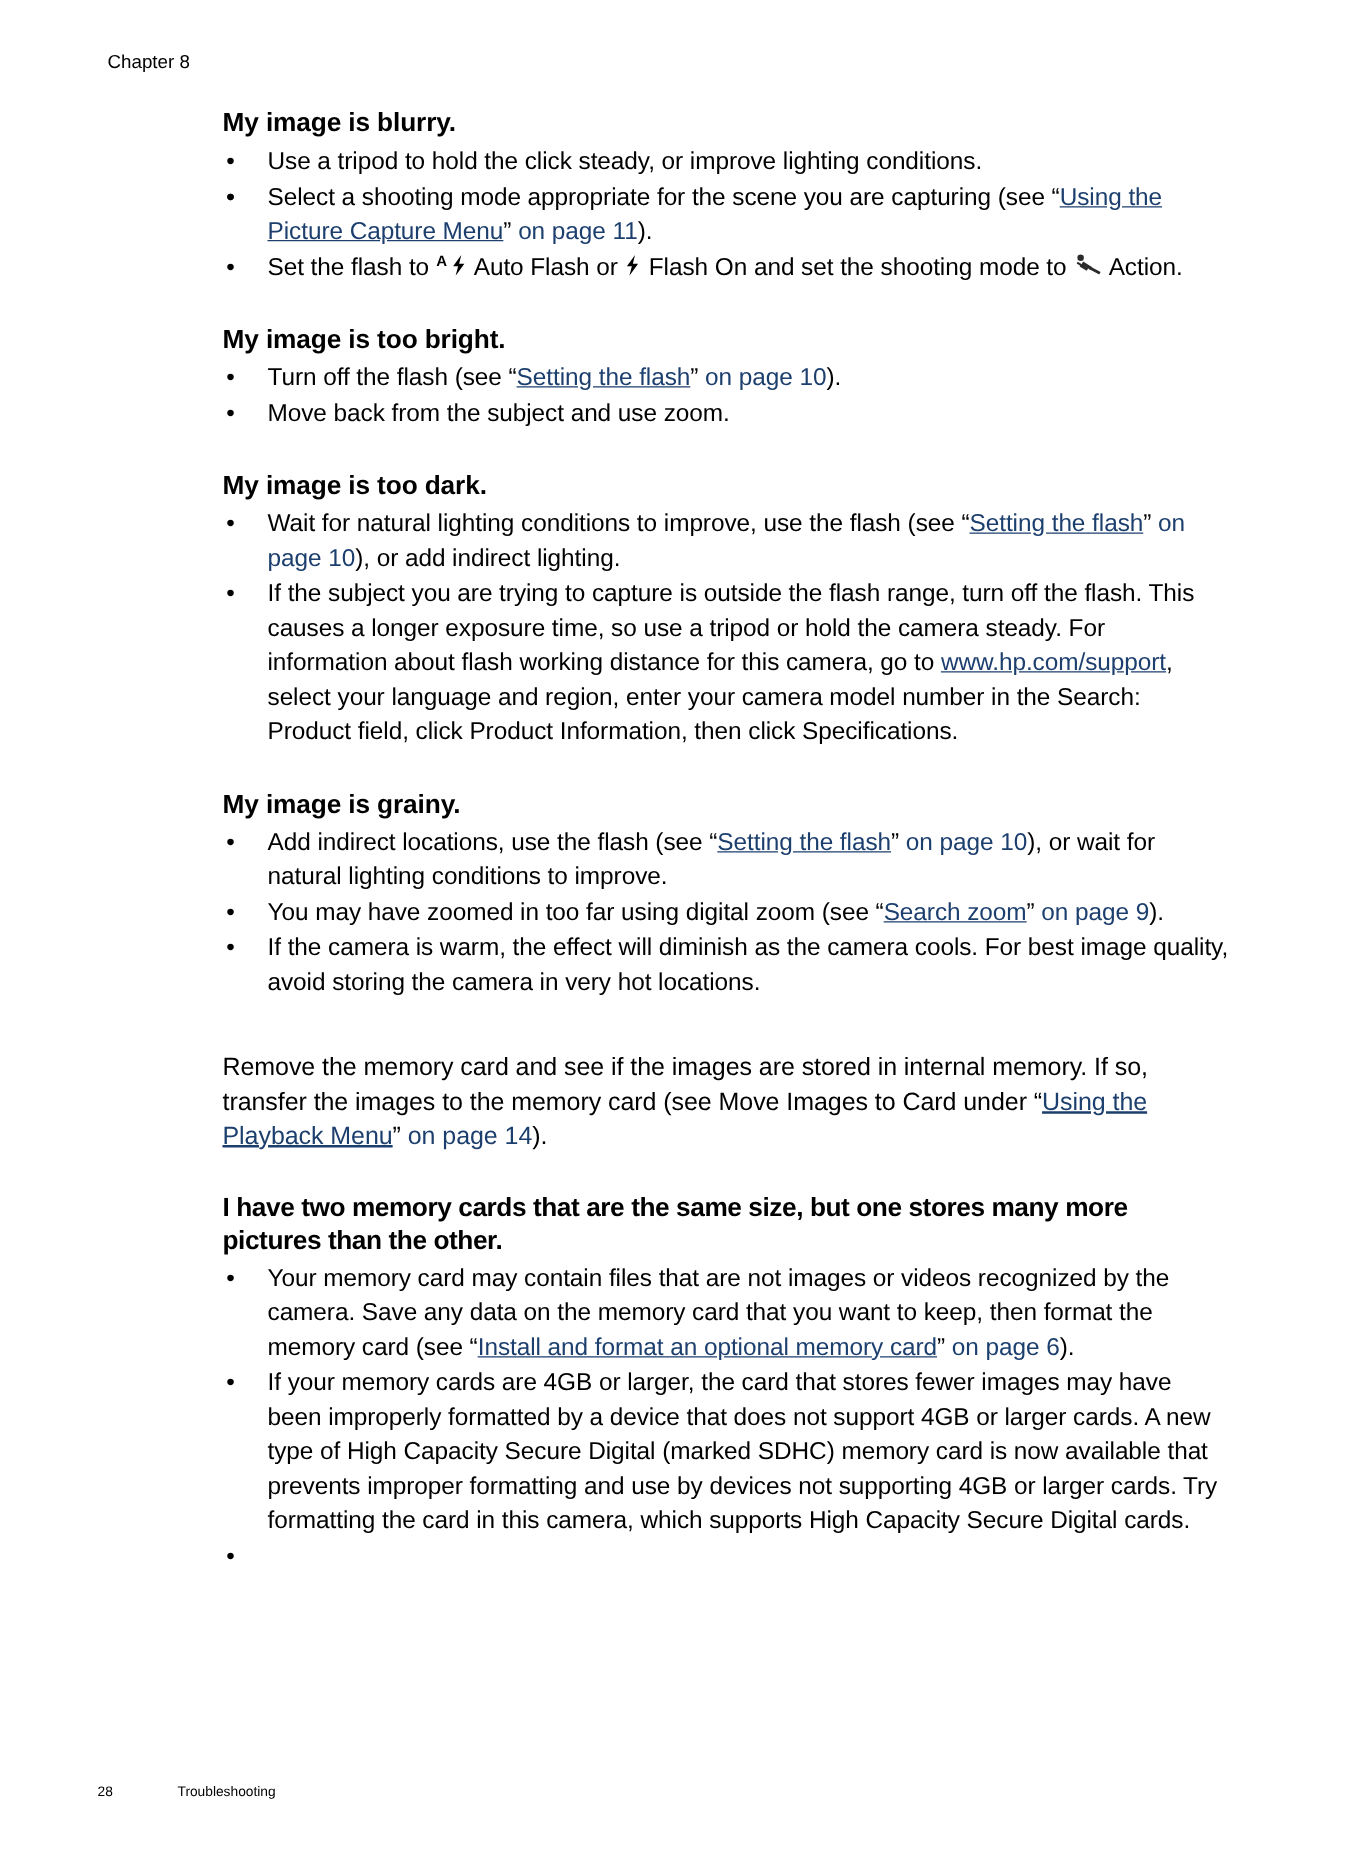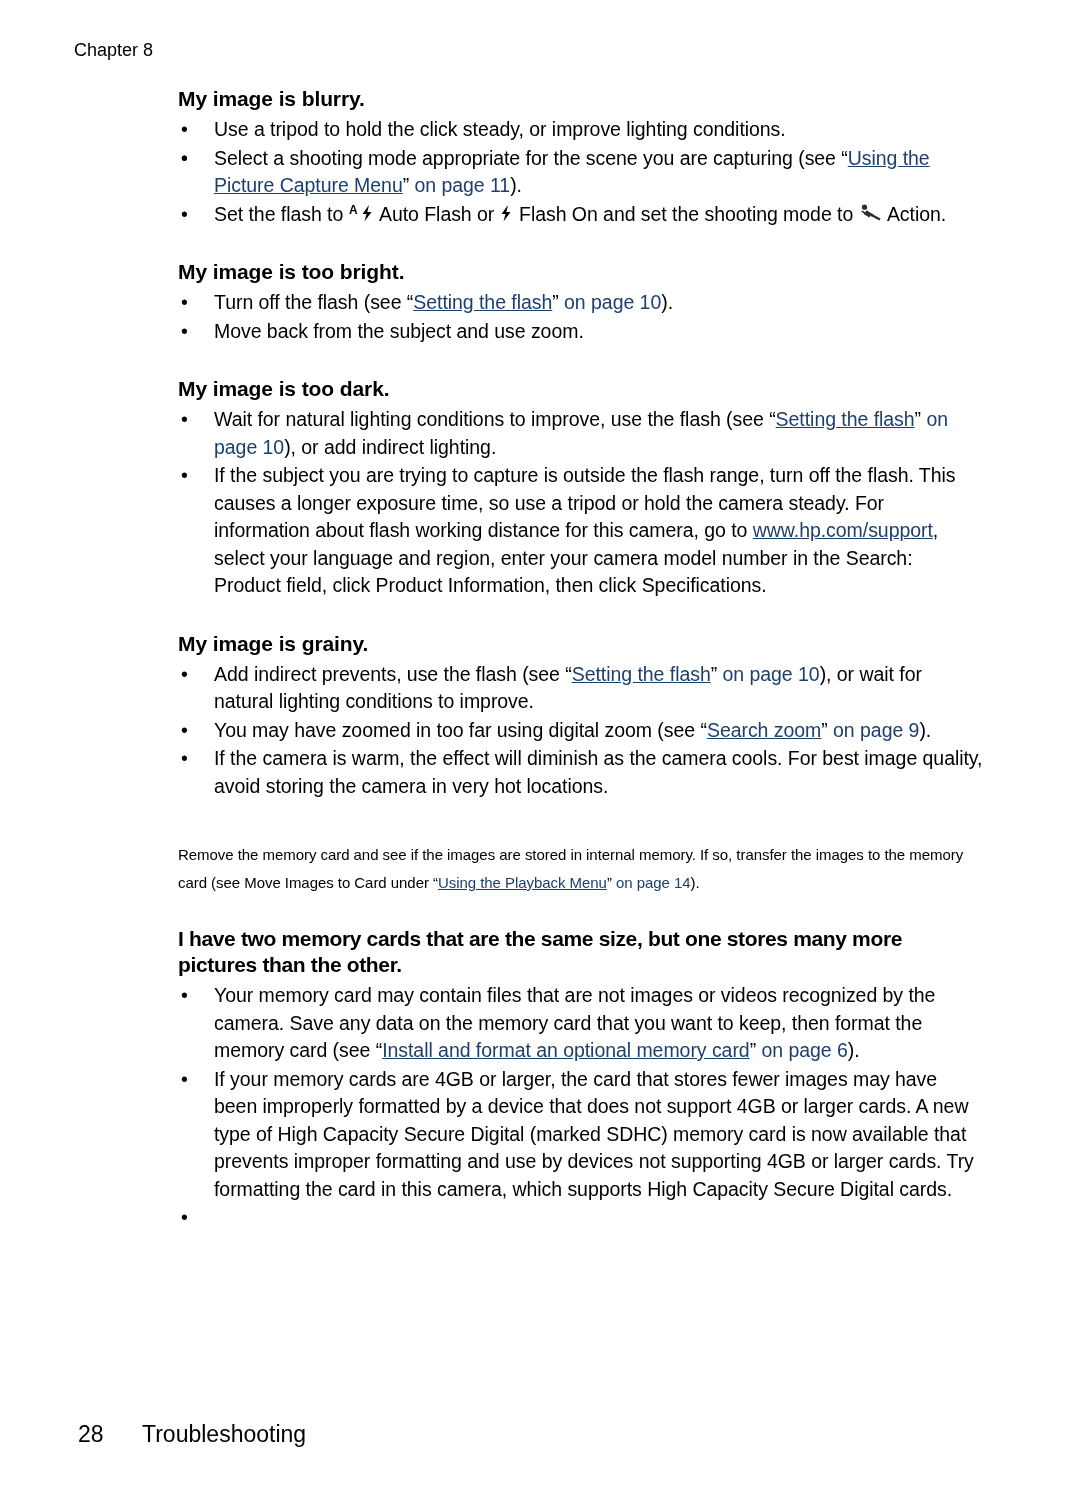--- a/index.html
+++ b/index.html
@@ -13,23 +13,23 @@
     height: 1495px;
     background: #ffffff;
     font-family: "Liberation Sans", sans-serif;
     color: #000000;
     overflow: hidden;
   }
 
   
   .chapter-header {
     position: absolute;
-    left: 74px;
+    left: 86px;
     top: 40px;
-    font-size: 18px;
+    font-size: 15px;
     line-height: 20px;
     color: #000;
   }
 
   
   .content {
     position: absolute;
     left: 178px;
     top: 86px;
     width: 806px;
@@ -64,21 +64,21 @@
   }
   ul.blist > li .bullet {
     position: absolute;
     left: 3px;
     top: 0;
     font-size: 19.5px;
     line-height: 27.5px;
   }
 
   p.para {
-    font-size: 15px;
+    font-size: 20px;
     line-height: 27.5px;
     margin: 0;
     letter-spacing: -0.05px;
   }
 
   .lnk {
     color: #1c3f6e;
     text-decoration: underline;
   }
   .lnk-plain {
@@ -94,21 +94,21 @@
     vertical-align: -2px;
     line-height: 1;
   }
   .icon svg { display: block; }
 
   
   .footer {
     position: absolute;
     left: 78px;
     top: 1424px;
-    font-size: 23px;
+    font-size: 11px;
     line-height: 20px;
   }
   .footer .pgnum {
     display: inline-block;
     width: 64px;
   }
 </style>
 </head>
 <body>
 
@@ -145,21 +145,21 @@
       </ul>
       <div class="gap-lg"></div>
       <h2 class="sec-head">My image is too dark.</h2>
       <ul class="blist">
         <li><span class="bullet">•</span><span>Wait for natural lighting conditions to improve, use the flash (see “</span><span class="lnk">Setting the flash</span><span>” </span><span class="lnk-plain">on page 10</span><span>), or add indirect lighting.</span></li>
         <li><span class="bullet">•</span><span>If the subject you are trying to capture is outside the flash range, turn off the flash. This causes a longer exposure time, so use a tripod or hold the camera steady. For information about flash working distance for this camera, go to </span><span class="lnk">www.hp.com/support</span><span>, select your language and region, enter your camera model number in the </span><span class="b">Search: Product</span><span> field, click </span><span class="b">Product Information</span><span>, then click </span><span class="b">Specifications</span><span>.</span></li>
       </ul>
       <div class="gap-lg"></div>
       <h2 class="sec-head">My image is grainy.</h2>
       <ul class="blist">
-        <li><span class="bullet">•</span><span>Add indirect prevents, use the flash (see “</span><span class="lnk">Setting the flash</span><span>” </span><span class="lnk-plain">on page 10</span><span>), or wait for natural lighting conditions to improve.</span></li>
+        <li><span class="bullet">•</span><span>Add indirect locations, use the flash (see “</span><span class="lnk">Setting the flash</span><span>” </span><span class="lnk-plain">on page 10</span><span>), or wait for natural lighting conditions to improve.</span></li>
         <li><span class="bullet">•</span><span>You may have zoomed in too far using digital zoom (see “</span><span class="lnk">Search zoom</span><span>” </span><span class="lnk-plain">on page 9</span><span>).</span></li>
         <li><span class="bullet">•</span><span>If the camera is warm, the effect will diminish as the camera cools. For best image quality, avoid storing the camera in very hot locations.</span></li>
       </ul>
       <div class="gap-lg"></div>
       <div class="gap-sm"></div>
       <p class="para"><span>Remove the memory card and see if the images are stored in internal memory. If so, transfer the images to the memory card (see </span><span class="b">Move Images to Card</span><span> under “</span><span class="lnk">Using the Playback Menu</span><span>” </span><span class="lnk-plain">on page 14</span><span>).</span></p>
       <div class="gap-lg"></div>
       <h2 class="sec-head tight">I have two memory cards that are the same size, but one stores many more pictures than the other.</h2>
       <ul class="blist">
         <li><span class="bullet">•</span><span>Your memory card may contain files that are not images or videos recognized by the camera. Save any data on the memory card that you want to keep, then format the memory card (see “</span><span class="lnk">Install and format an optional memory card</span><span>” </span><span class="lnk-plain">on page 6</span><span>).</span></li>

